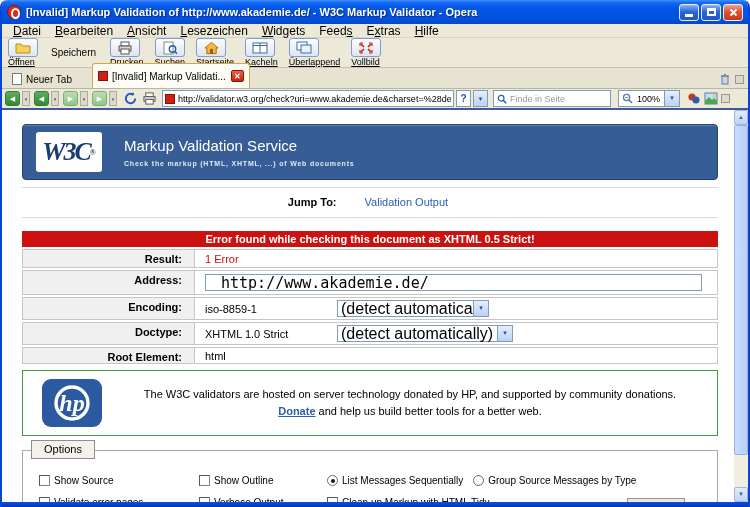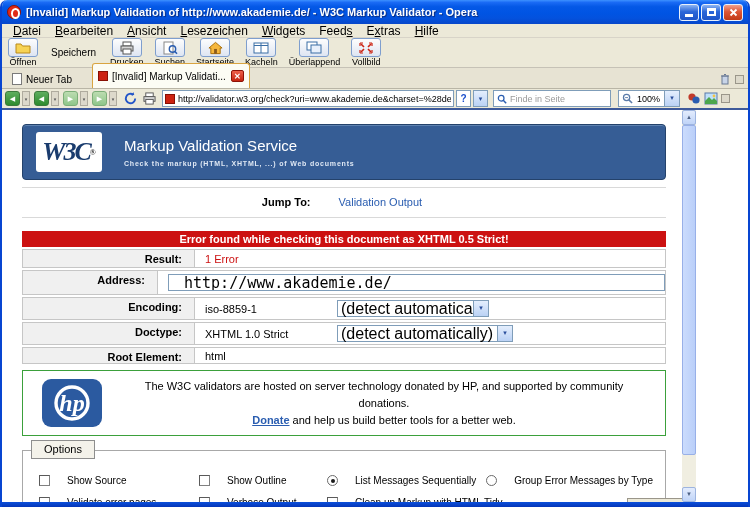--- a/index.html
+++ b/index.html
@@ -27,21 +27,21 @@
   .glyph-max { width:9px; height:8px; border:2px solid #fff; border-top-width:3px; }
 
   
   .menubar { height:14px; background:#ECE9D8; display:flex; align-items:center;
     padding-left:4px; border-bottom:1px solid #D8D4C8; font-size:12px; }
   .menu-item { padding:0 7px; color:#000; cursor:default; }
 
   
   .toolbar { height:30px; background:#ECE9D8; display:flex; align-items:center;
     padding-left:6px; border-bottom:1px solid #C6C2B6; }
-  .tb-btn { display:flex; flex-direction:column; align-items:center; margin-right:11px; }
+  .tb-btn { display:flex; flex-direction:column; margin-right:11px;text-decoration:underline; }
   .tb-iconbox { width:30px; height:19px; border:1px solid #7E9ECE; border-radius:3px;
     background:linear-gradient(180deg,#FDFDFD,#DEE5F2); display:flex; align-items:center; justify-content:center; }
   .tb-label { font-size:9px; color:#000; margin-top:0px; line-height:10px; }
   .tb-save { font-size:10px; color:#000; margin:0 14px 0 2px; }
 
   
   .tabbar { height:21px; background:#E7E3D3; display:flex; align-items:flex-end;
     border-bottom:1px solid #B9B5A6; padding-left:4px; position:relative; }
   .newtab-btn { display:flex; align-items:center; height:18px; padding:0 6px; font-size:10px; }
   .page-icon { width:10px; height:12px; background:#fff; border:1px solid #7A7A7A; margin-right:4px; position:relative; }
@@ -79,21 +79,21 @@
   .find-field { flex:0 0 118px; height:17px; background:#fff; border:1px solid #7F9DB9;
     display:flex; align-items:center; padding:0 3px; margin-left:3px; }
   .find-text { font-size:9px; color:#9A9A9A; margin-left:3px; }
   .zoom-box { height:17px; display:flex; align-items:center; background:#fff;
     border:1px solid #7F9DB9; margin-left:5px; padding-left:3px;justify-content:center; }
   .zoom-text { font-size:9px; padding:0 4px; }
   .ab-icons { display:flex; align-items:center; gap:3px; margin-left:5px; }
 
   
   .content { height:392px; background:#fff; position:relative; display:flex; }
-  .pagearea { width:680px; height:392px; overflow:hidden; font-size:11px; }
+  .pagearea { width:732px; height:392px; overflow:hidden; font-size:11px; }
 
   
   .vscroll { width:14px; height:392px; background:#F0EEE1; position:relative; }
   .sb-btn { position:absolute; left:0; width:14px; height:15px;
     background:linear-gradient(180deg,#E3ECFD,#C0D4F8); border:1px solid #9DB4DF;
     border-radius:2px; color:#4D6185; font-size:6px; text-align:center; line-height:13px; }
   .sb-up { top:0; } .sb-down { bottom:0; }
   .sb-thumb { position:absolute; left:0; top:15px; width:14px; height:330px;
     background:linear-gradient(90deg,#CBDCFD,#BACFF9); border:1px solid #98B0E8; border-radius:2px; }
 
@@ -140,21 +140,21 @@
     display:flex; align-items:center; }
   .hp-logo { width:62px; height:50px; margin-left:18px; flex:0 0 auto; }
   .hp-text { flex:1; text-align:center; font-size:11px; line-height:17px; padding:0 30px; }
   .donate-link { color:#2A5DB0; font-weight:bold; text-decoration:underline; }
 
   .options-fs { margin:14px 16px 0 20px; border:1px solid #A8A8A8; position:relative;
     height:80px; padding-top:18px; }
   .options-legend { position:absolute; top:-11px; left:8px; background:#F4F2EA;
     border:1px solid #8E8E8E; padding:2px 12px 3px; font-size:11px; }
   .opt-row { display:flex; align-items:center; height:22px; padding-left:16px; }
-  .opt-item { display:flex; align-items:center; gap:17px; font-size:10px; }
+  .opt-item { display:flex; align-items:center; gap:4px; font-size:10px; }
   .col1 { width:160px; } .col2 { width:128px; }
   .checkbox { width:11px; height:11px; background:#fff; border:1px solid #808080;
     border-top-color:#5A5A5A; border-left-color:#5A5A5A; flex:0 0 auto; }
   .radio { width:11px; height:11px; border-radius:50%; background:#fff; border:1px solid #6A6A6A;
     position:relative; flex:0 0 auto; }
   .radio.checked::after { content:""; position:absolute; left:3px; top:3px; width:4px; height:4px;
     border-radius:50%; background:#1A1A1A; }
   .radio-group { display:flex; align-items:center; gap:10px; }
   .revalidate-sliver { position:absolute; bottom:0; left:625px; width:58px; height:4px;
     background:#ECE9D8; border:1px solid #9A968A; border-bottom:none; }
@@ -423,21 +423,21 @@
             <span class="checkbox"></span>
             <span>Show Outline</span>
           </div>
           <div class="radio-group">
             <div class="opt-item">
               <span class="radio checked"></span>
               <span>List Messages Sequentially</span>
             </div>
             <div class="opt-item">
               <span class="radio"></span>
-              <span>Group Error Messages by Type</span>
+              <span>Group Source Messages by Type</span>
             </div>
           </div>
         </div>
         <div class="opt-row">
           <div class="opt-item col1">
             <span class="checkbox"></span>
             <span>Validate error pages</span>
           </div>
           <div class="opt-item col2">
             <span class="checkbox"></span>

